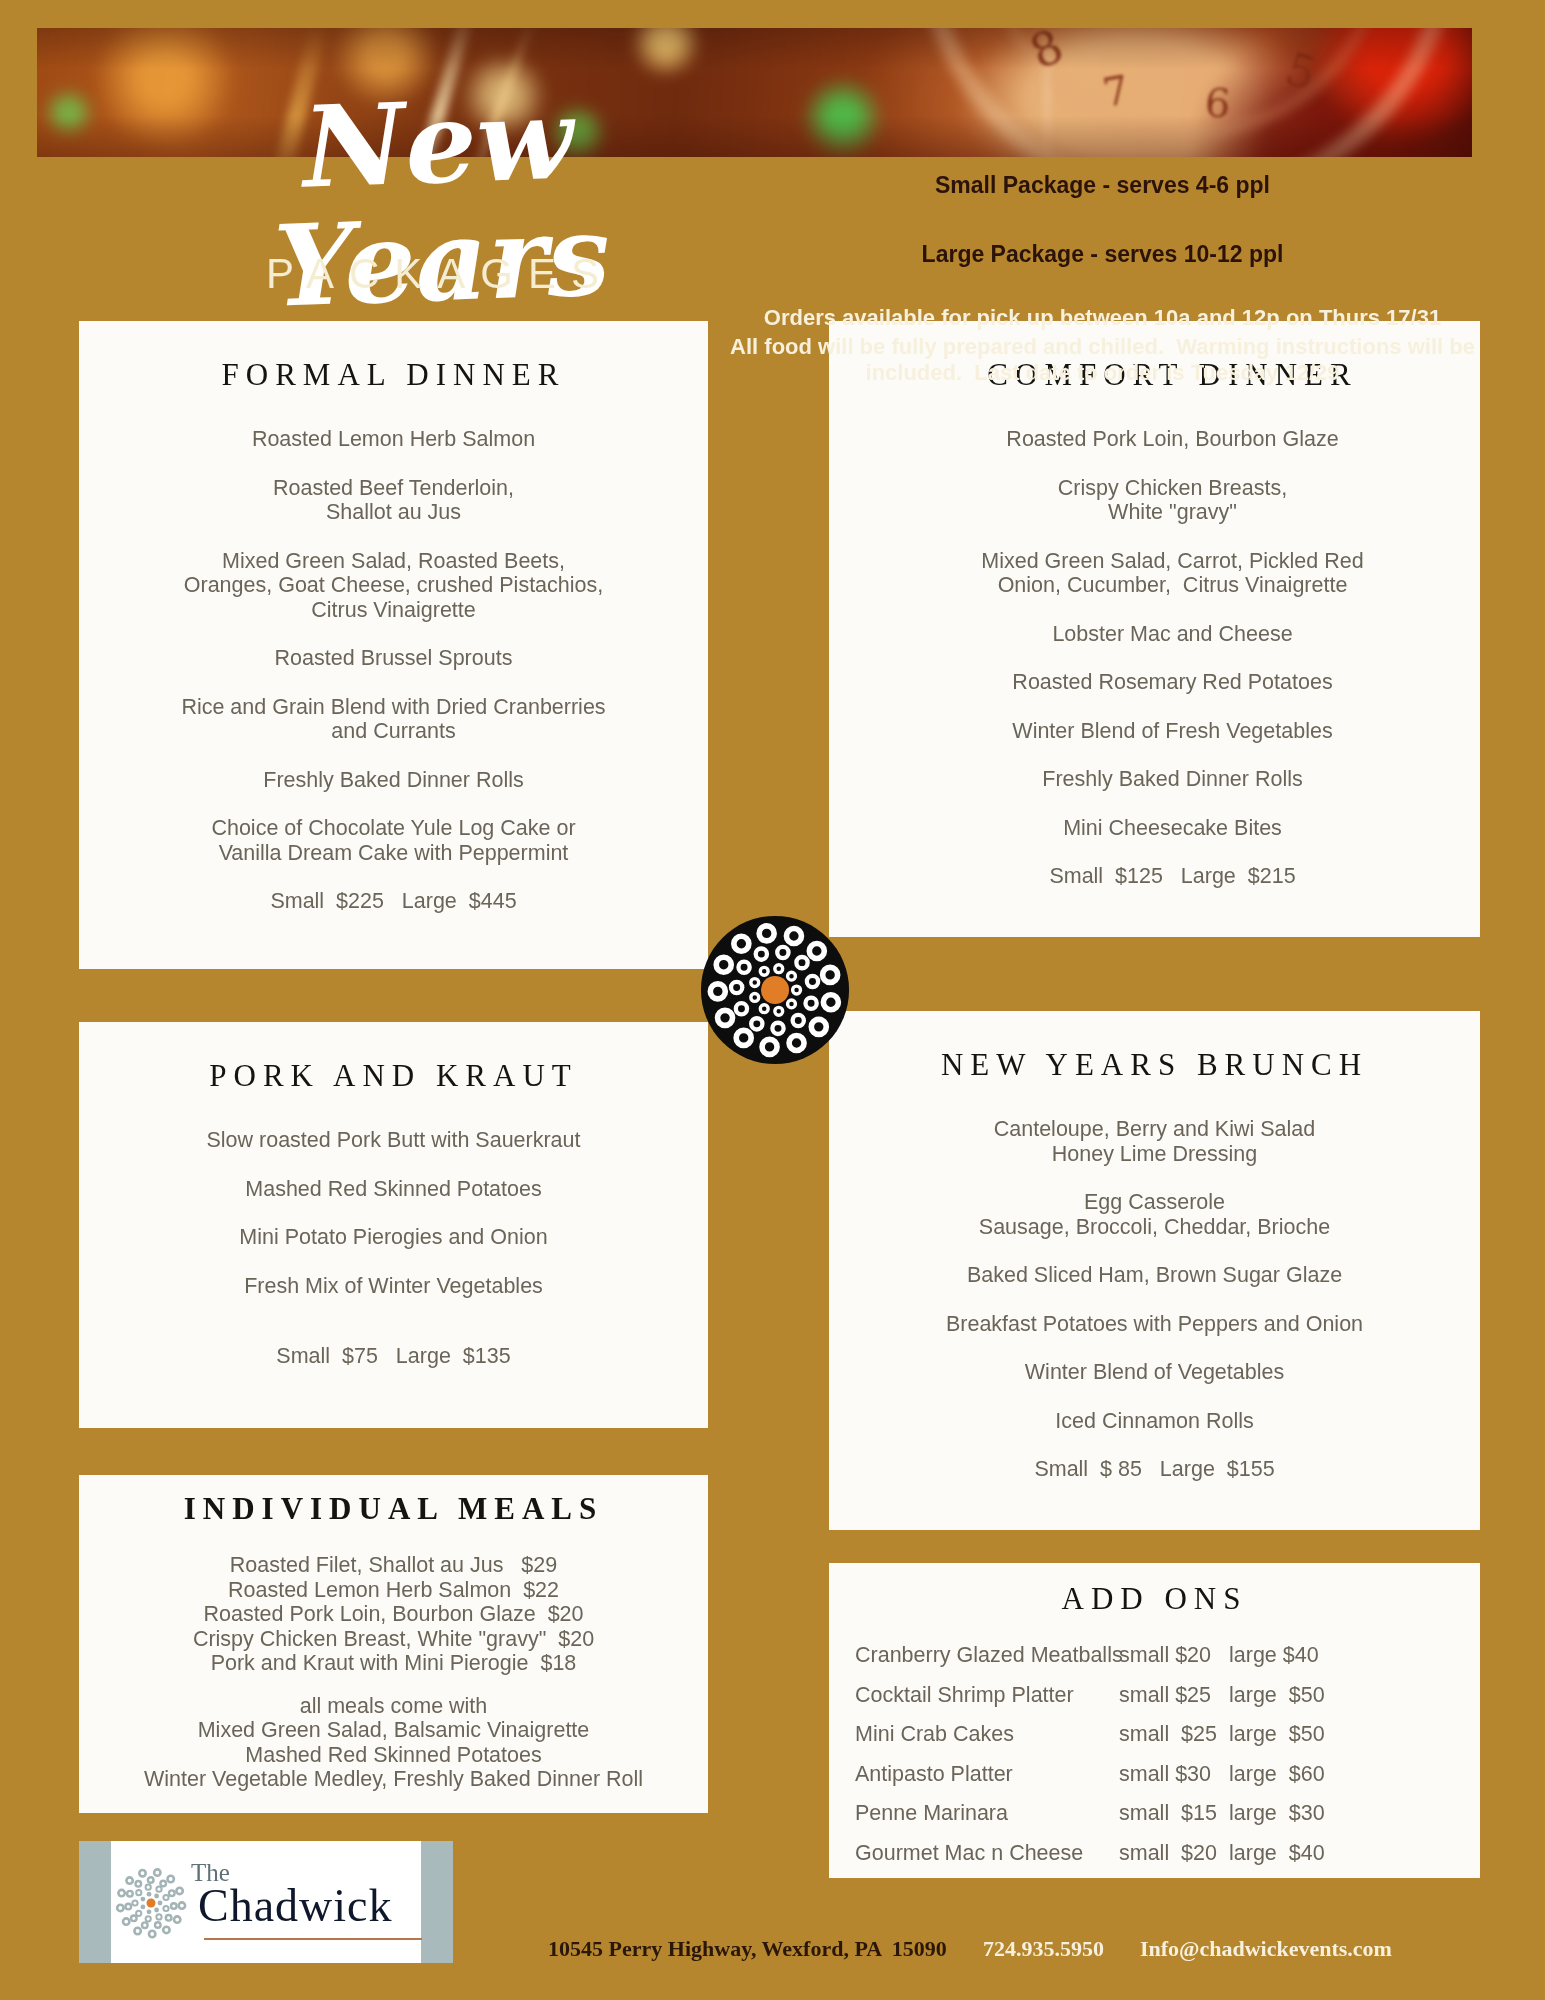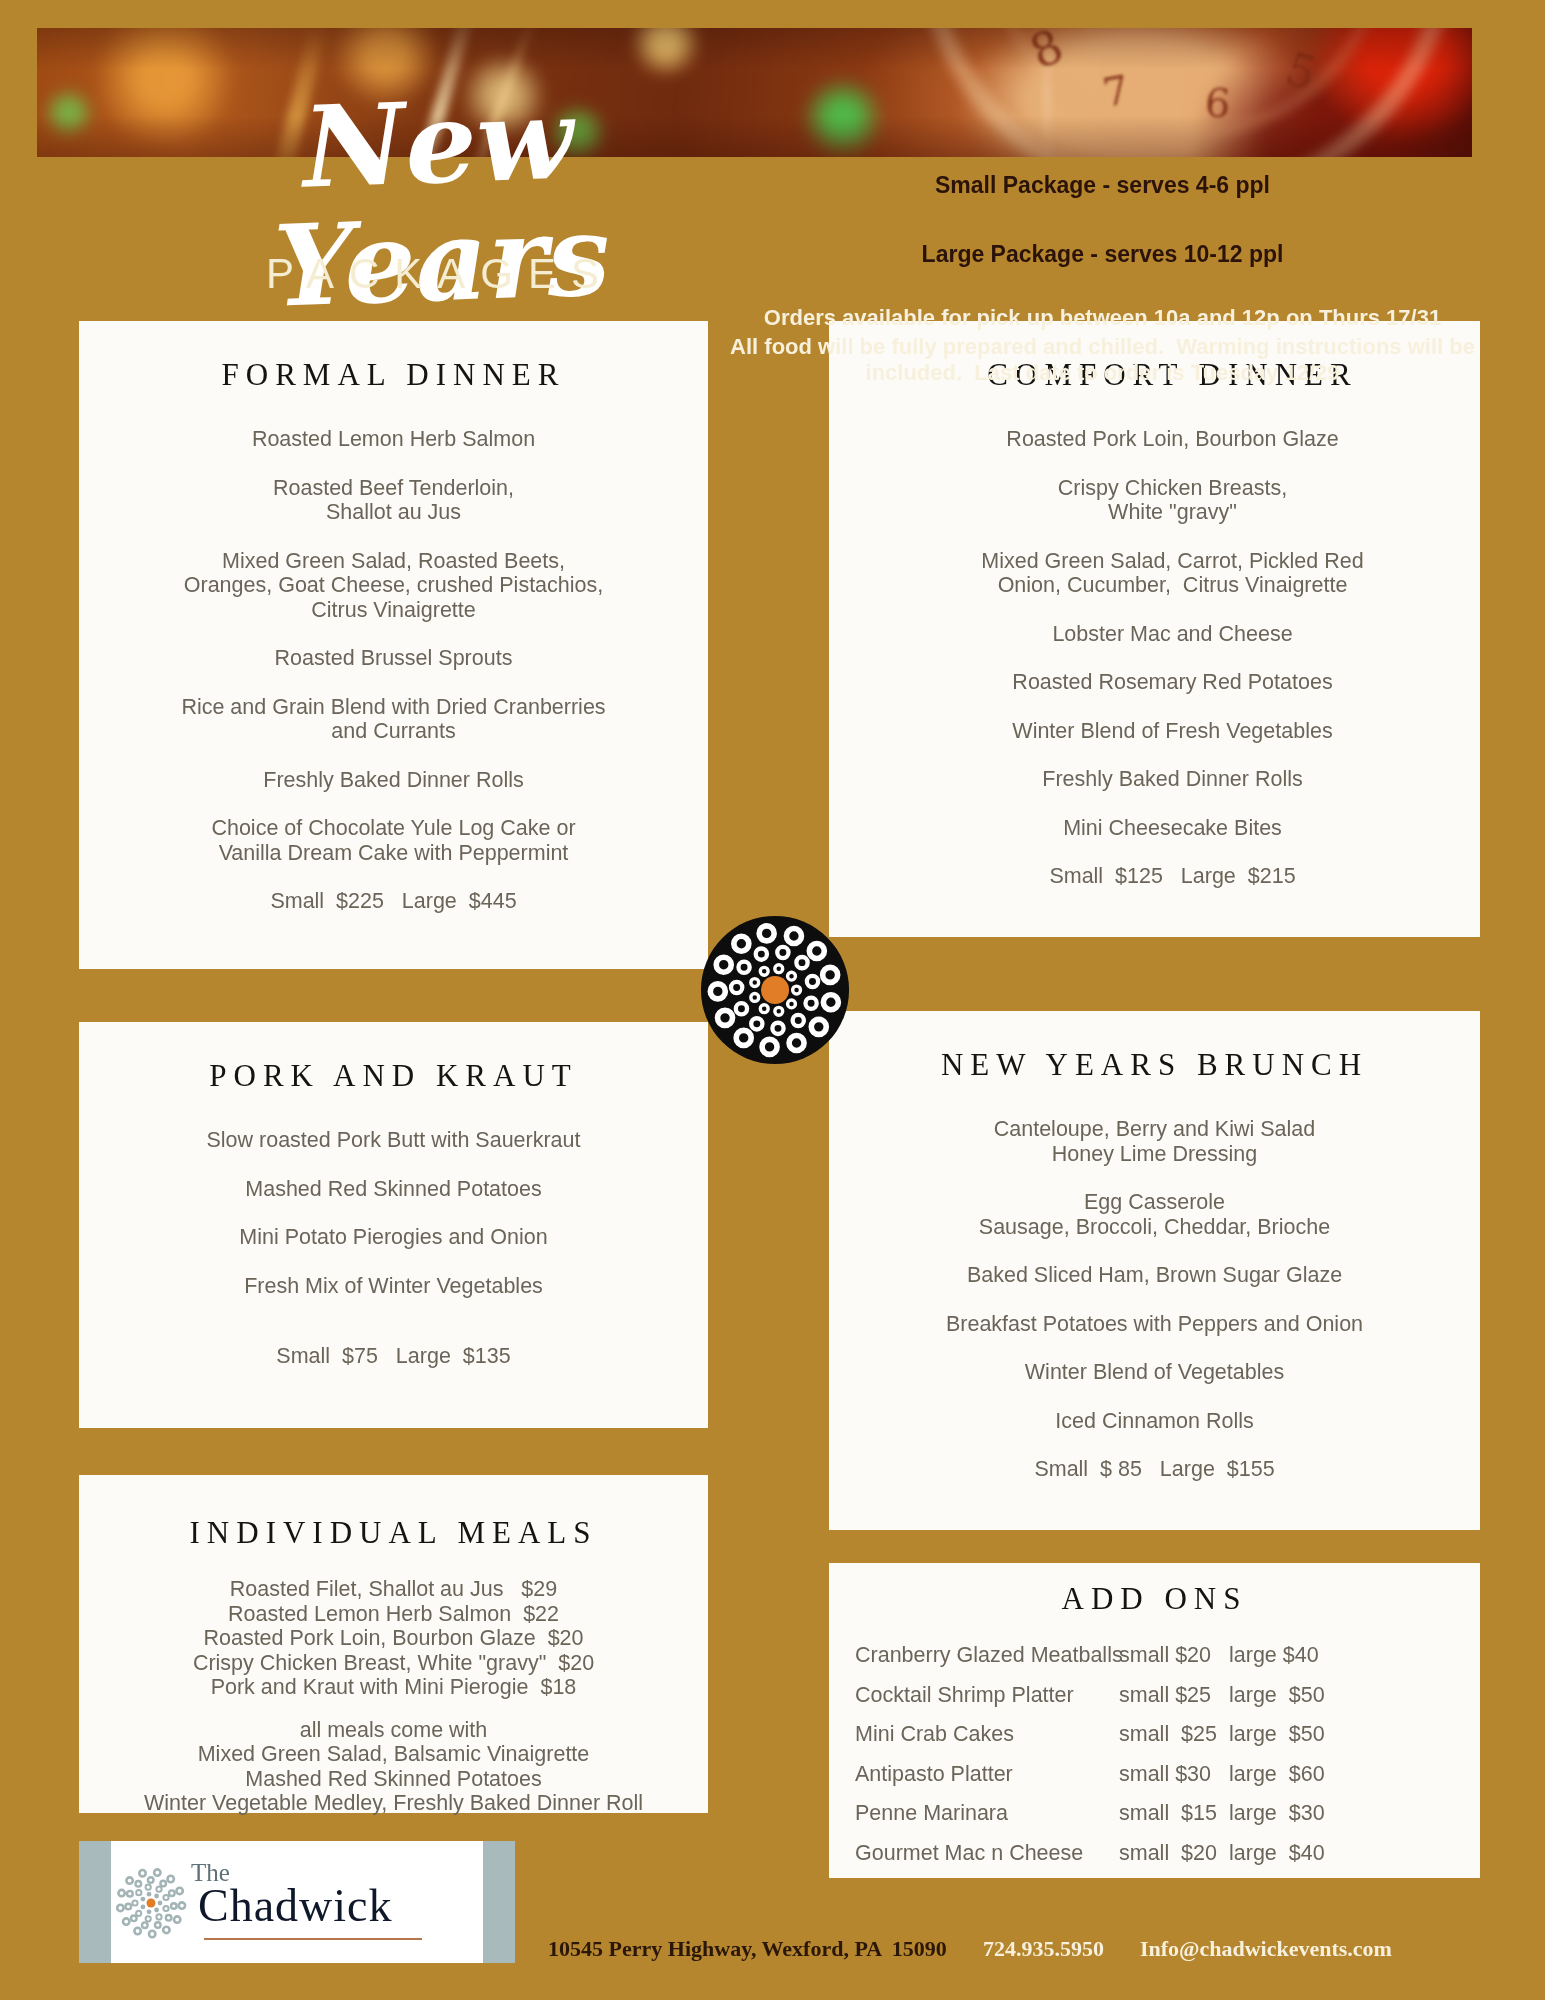--- a/index.html
+++ b/index.html
@@ -88,35 +88,35 @@
   .price-line { margin-bottom:0; }
   .price-line.extra-gap { margin-top:46px; }
 
   .card.formal  { left:79px;  top:321px;  width:629px; height:648px; }
   .card.comfort { left:829px; top:321px;  width:651px; height:616px;padding-left:36px; }
   .card.pork    { left:79px;  top:1022px; width:629px; height:406px; }
   .card.brunch  { left:829px; top:1011px; width:651px; height:519px; }
   .card.individual { left:79px; top:1475px; width:629px; height:338px; }
   .card.addons  { left:829px; top:1563px; width:651px; height:315px; }
 
-  .card.individual .card-title { padding-top:40px; }
+  .card.individual .card-title { padding-top:16px;font-weight:bold; }
   .tight { font-size:21.5px; line-height:24.5px; color:#6b6459; white-space:pre-wrap; margin:0; }
   .meals-block { margin-top:26px; }
   .includes-block { margin-top:18px; }
 
   .card.addons .card-title { padding-top:18px; }
   .addon-table { margin-top:26px; padding-left:26px; text-align:left; }
   .addon-row { display:grid; grid-template-columns:264px 110px auto; margin-bottom:14.5px; }
   .addon-row span { font-size:21.5px; line-height:25px; color:#6b6459; white-space:pre; }
 
   
   .fw-medallion { position:absolute; left:700px; top:915px; width:150px; height:150px; z-index:6; }
 
   
-  .logo-box { position:absolute; left:79px; top:1841px; width:436px; height:122px; background:#ffffff; }
+  .logo-box { position:absolute; left:79px; top:1841px; width:374px; height:122px; background:#ffffff; }
   .logo-bar { position:absolute; top:0; width:32px; height:122px; background:#a9babc; }
   .logo-bar.left { left:0; } .logo-bar.right { right:0; }
   .logo-mark { position:absolute; left:32px; top:20px; width:80px; height:84px; }
   .logo-the {
     position:absolute; left:112px; top:18px; font-family:"Liberation Serif", serif;
     font-size:25px; color:#5f7078;
   }
   .logo-name {
     position:absolute; left:119px; top:38px; font-family:"Liberation Serif", serif;
     font-size:46px; color:#0f172a; letter-spacing:1px;

